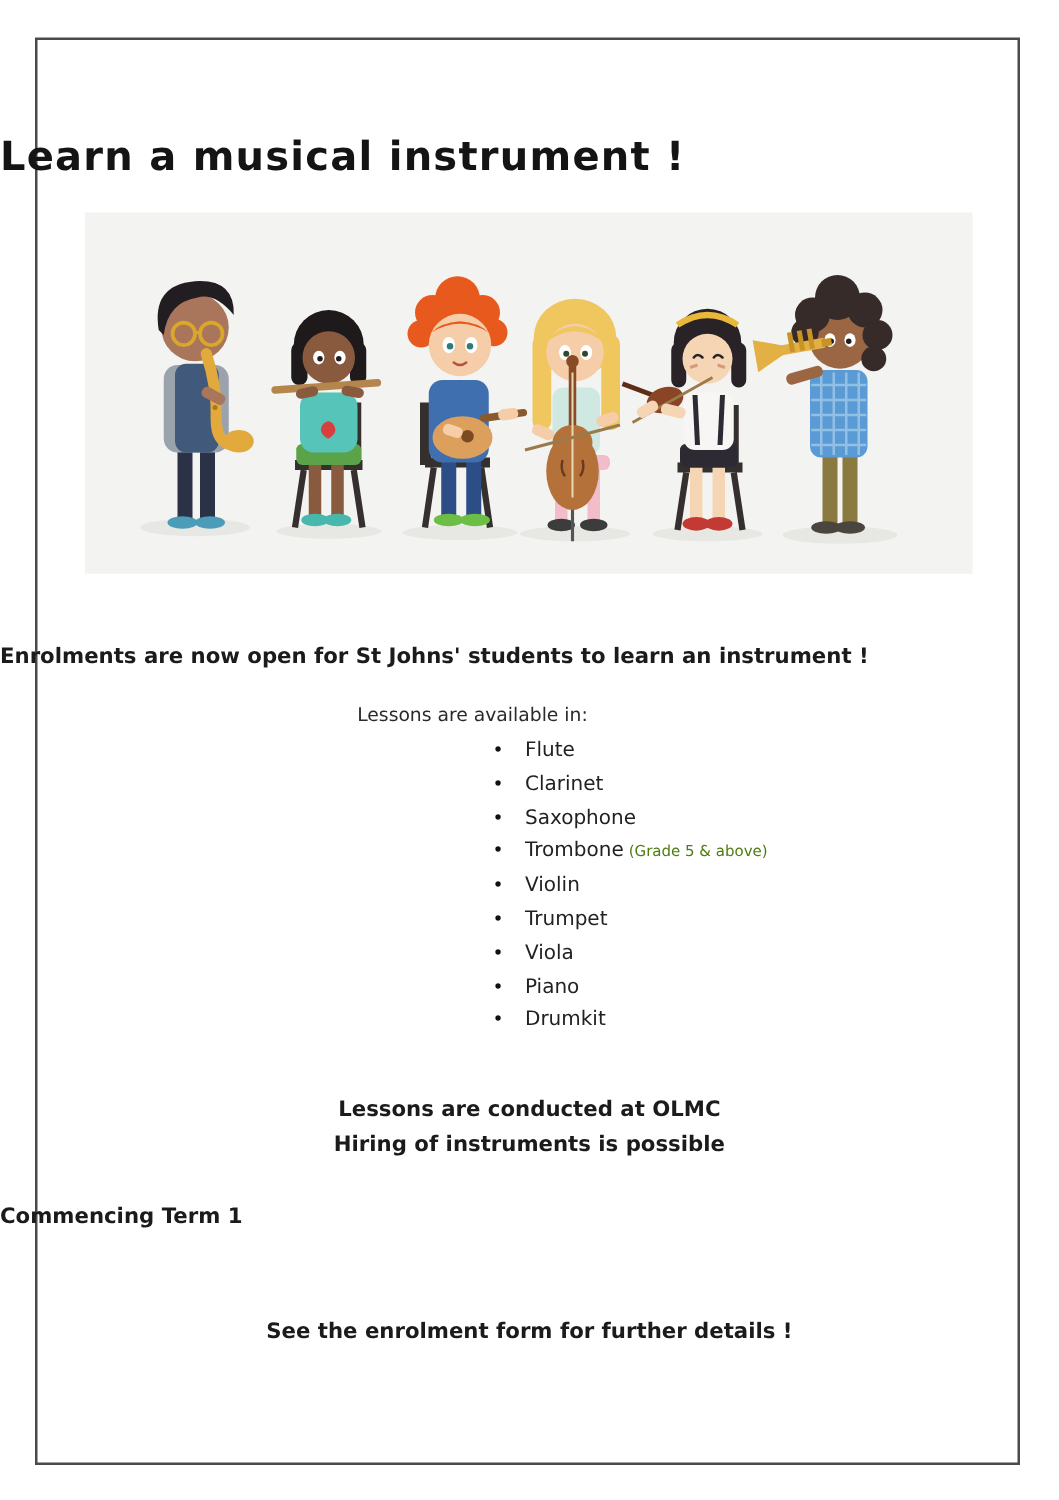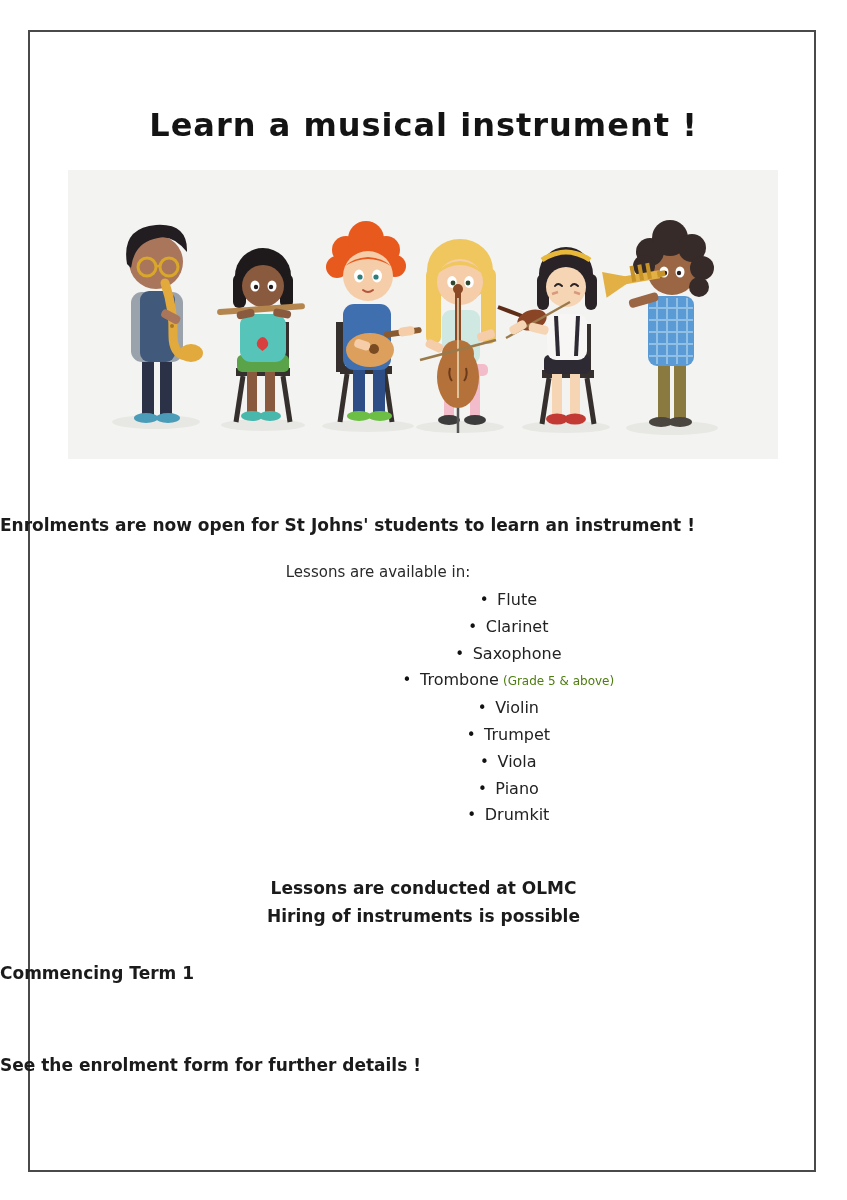--- a/index.html
+++ b/index.html
@@ -14,21 +14,21 @@
   .border-frame {
     position: absolute;
     left: 28px; top: 30px;
     width: 784px; height: 1138px;
     border: 2px solid #4a4a4a;
     background: #ffffff;
   }
   .doc-title {
     position: absolute;
     top: 106px; left: 0; width: 847px;
-    text-align: center;
+    text-align: left;
     font-size: 32px;
     font-weight: bold;
     letter-spacing: 1px;
     color: #141414;
   }
   .illustration-box {
     position: absolute;
     left: 68px; top: 170px;
     width: 710px; height: 289px;
     background: #f3f3f1;
@@ -49,21 +49,20 @@
     color: #2a2a2a;
   }
   .instrument-list {
     position: absolute;
     left: 394px; top: 587px;
     margin: 0; padding: 0;
     list-style: none;
     font-size: 16px;
     line-height: 25.8px;
     color: #222222;
-    text-align: center;
   }
   .instrument-list .bullet {
     display: inline-block;
     width: 26px;
     font-size: 15px;
     color: #111111;
   }
   .instrument-list .note {
     font-size: 12px;
     margin-left: 4px;
@@ -81,20 +80,21 @@
   .term-line {
     position: absolute;
     top: 963px; left: 0; width: 825px;
     text-align: left;
     font-size: 17px;
     font-weight: bold;
   }
   .footer-line {
     position: absolute;
     top: 1055px; left: 0; width: 847px;
+    text-align: center;
     font-size: 17px;
     font-weight: bold;
   }
 </style>
 </head>
 <body>
 
 <div class="border-frame"></div>
 
 <div class="doc-title">Learn a musical instrument !</div>

